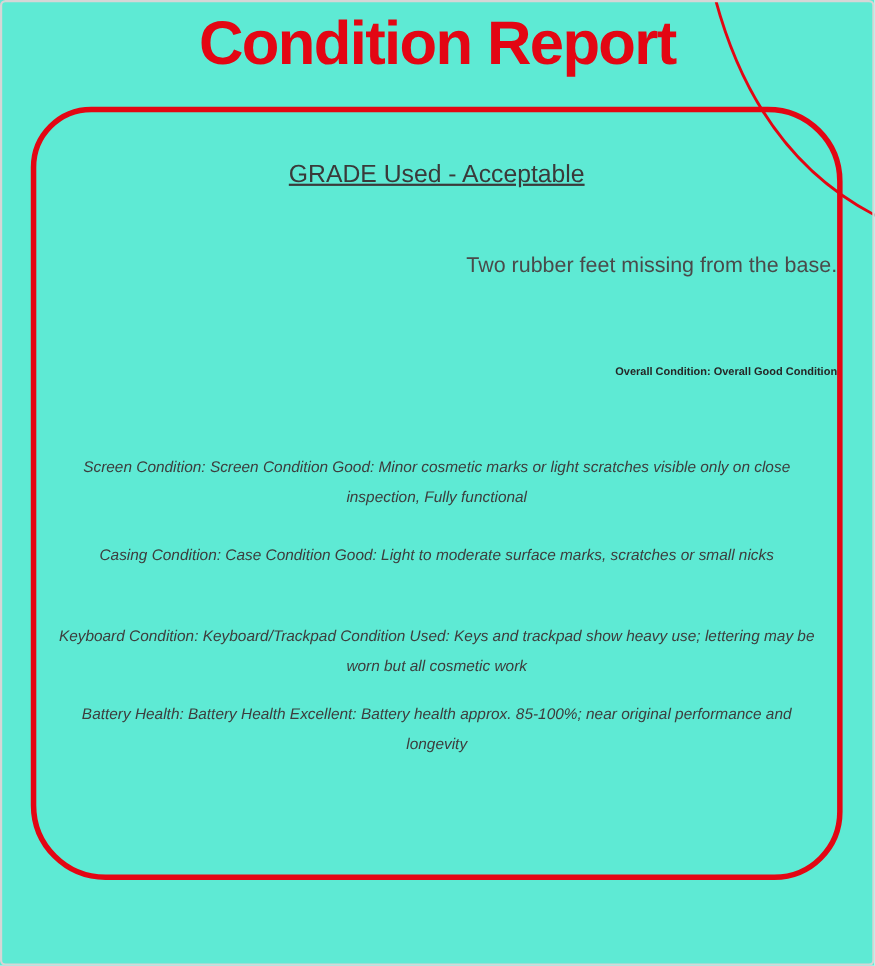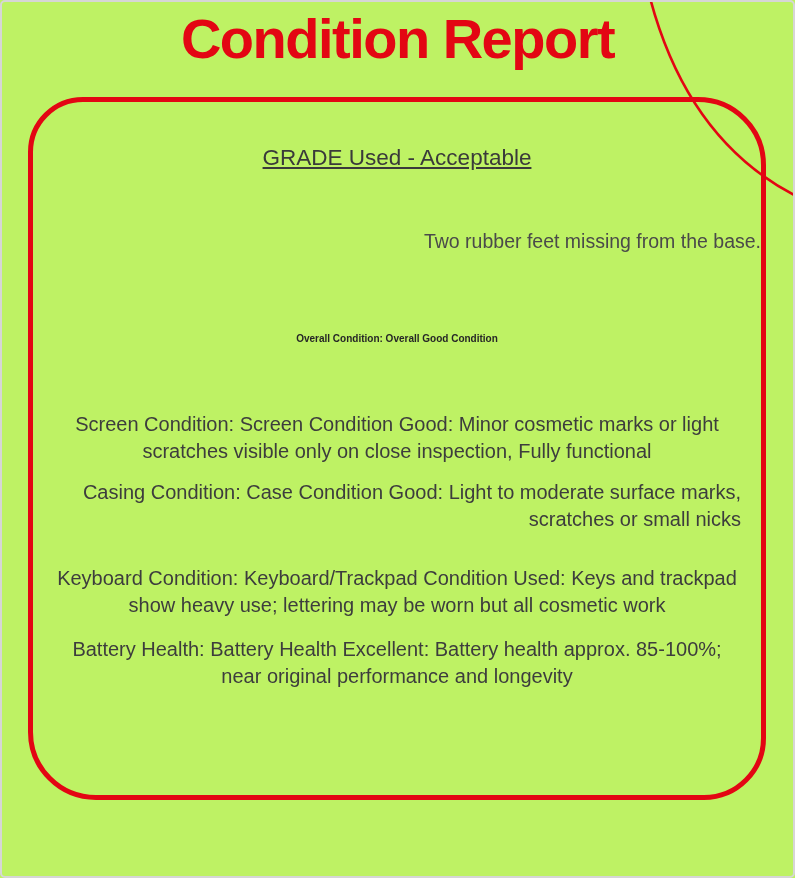--- a/index.html
+++ b/index.html
@@ -6,21 +6,21 @@
     --accent: #e30613;
     --text: #3d3d3d;
     --text-dark: #262626;
     --frame: #d6d6d6;
   }
   html, body { margin: 0; padding: 0; background: #fff; }
   .page {
     position: relative;
     width: 795px;
     height: 878px;
-    background: #bef264;
+    background: #5eead4;
     overflow: hidden;
     font-family: "Liberation Sans", sans-serif;
   }
   .frame {
     position: absolute;
     inset: 0;
     border: 2px solid var(--frame);
     border-radius: 5px;
     pointer-events: none;
   }
@@ -68,36 +68,37 @@
     top: 128px;
     left: 0; right: 0;
     text-align: right;
     font-size: 19.5px;
     color: #4a4a4a;
   }
   .overall {
     position: absolute;
     top: 231px;
     left: 0; right: 0;
-    text-align: center;
+    text-align: right;
     font-size: 10px;
     font-weight: 700;
     color: var(--text-dark);
   }
   .section {
     position: absolute;
     left: 20px;
     right: 20px;
     text-align: center;
-    font-size: 20px;
+    font-size: 14px;
     line-height: 27px;
     color: var(--text);
+    font-style: italic;
   }
   .s0 { top: 309px; }
-  .s1 { top: 377px; text-align: right; }
+  .s1 { top: 389px; }
   .s2 { top: 463px; }
   .s3 { top: 534px; }
 </style>
 </head>
 <body>
 
 <div class="page">
 
   <svg class="deco-curve" viewBox="0 0 795 878" xmlns="http://www.w3.org/2000/svg" aria-hidden="true">
     <path d="M 649 -6 Q 687 142 800 198" fill="none" stroke="currentColor" stroke-width="2.6"></path>

